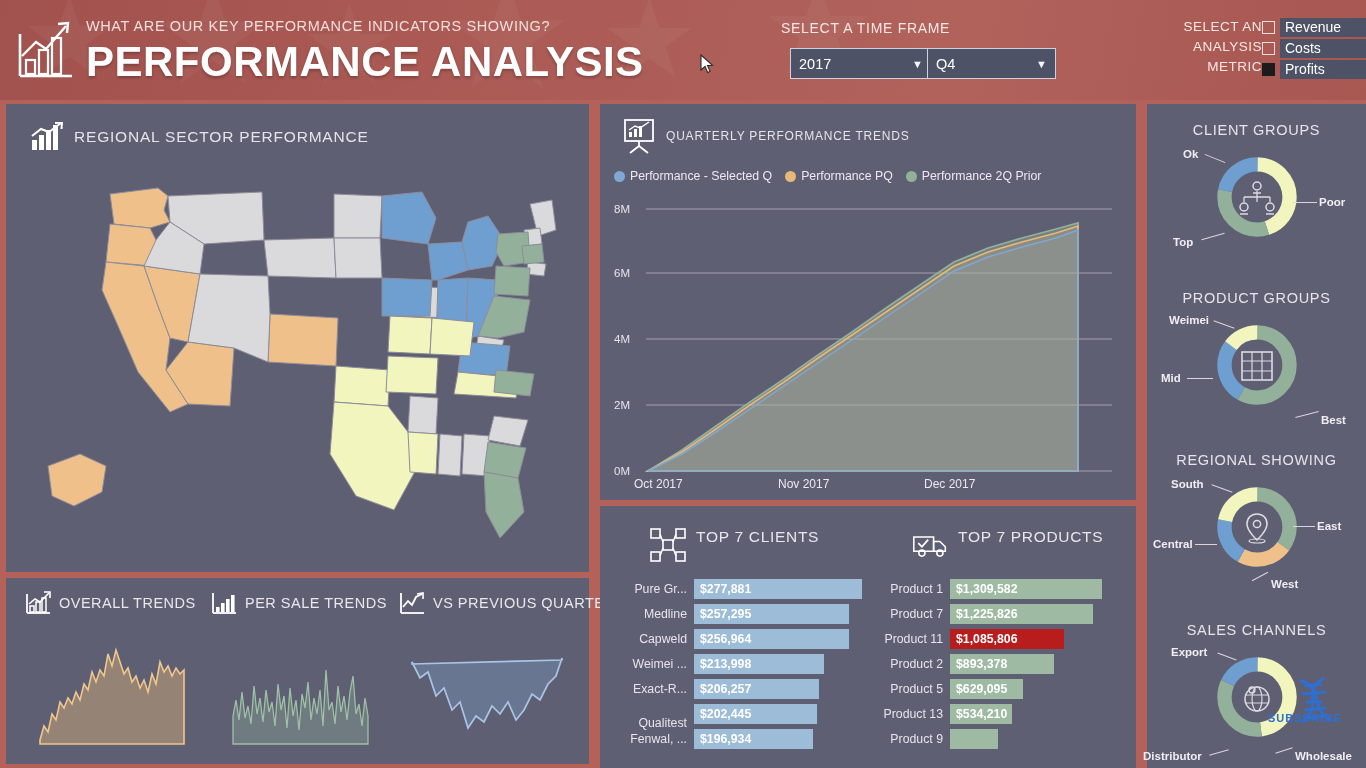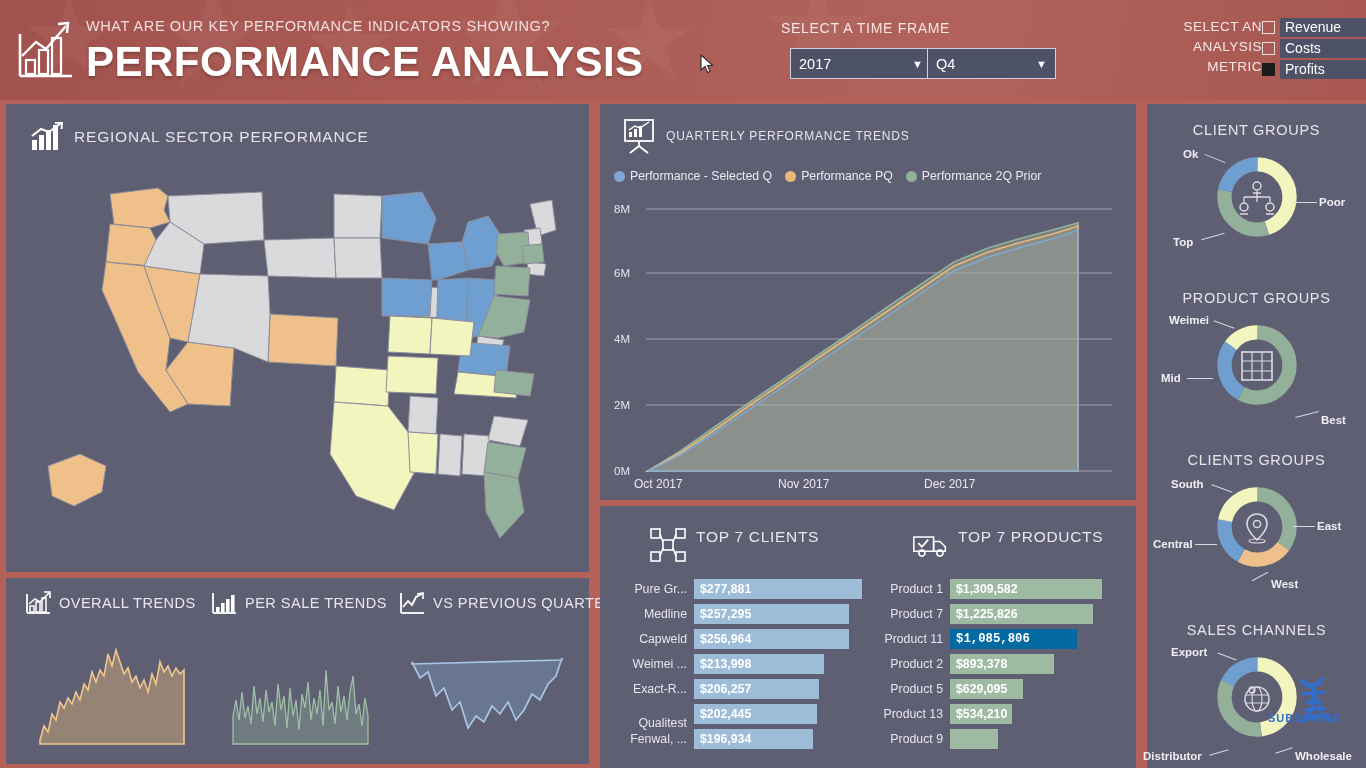--- a/index.html
+++ b/index.html
@@ -436,21 +436,21 @@
       <div class="row">
         <span class="nm" style="width:78px;">Product 1</span>
         <span class="bar" style="width:152px; background:#9fbaa3;">$1,309,582</span>
       </div>
       <div class="row">
         <span class="nm" style="width:78px;">Product 7</span>
         <span class="bar" style="width:143px; background:#9fbaa3;">$1,225,826</span>
       </div>
       <div class="row">
         <span class="nm" style="width:78px;">Product 11</span>
-        <span class="bar" style="width:127px; background:#0369a1;font-family:Liberation Mono, monospace;">$1,085,806</span>
+        <span class="bar" style="width:114px; background:#b91c1c;">$1,085,806</span>
       </div>
       <div class="row">
         <span class="nm" style="width:78px;">Product 2</span>
         <span class="bar" style="width:104px; background:#9fbaa3;">$893,378</span>
       </div>
       <div class="row">
         <span class="nm" style="width:78px;">Product 5</span>
         <span class="bar" style="width:73px; background:#9fbaa3;">$629,095</span>
       </div>
       <div class="row">
@@ -506,21 +506,21 @@
         <span class="dlabel" style="left:22px; top:-8px;">Weimei</span>
         <span class="leader" style="left:66px; top:2px; width:22px; transform:rotate(20deg);"></span>
         <span class="dlabel" style="left:14px; top:50px;">Mid</span>
         <span class="leader" style="left:40px; top:56px; width:26px;"></span>
         <span class="dlabel" style="left:174px; top:92px;">Best</span>
         <span class="leader" style="left:148px; top:92px; width:24px; transform:rotate(-14deg);"></span>
       </div>
     </div>
 
     <div class="side-sec" style="top:348px;">
-      <div class="side-ttl">CLIENTS GROUPS</div>
+      <div class="side-ttl">REGIONAL SHOWING</div>
       <div class="donut-wrap" style="margin-top:16px;">
         <svg class="donut" width="86" height="86" viewBox="0 0 42 42">
           <circle cx="21" cy="21" r="15.9" fill="transparent" stroke="#93b09a" stroke-width="7" stroke-dasharray="35 65" stroke-dashoffset="25"></circle>
           <circle cx="21" cy="21" r="15.9" fill="transparent" stroke="#f0c08a" stroke-width="7" stroke-dasharray="23 77" stroke-dashoffset="-10"></circle>
           <circle cx="21" cy="21" r="15.9" fill="transparent" stroke="#6f9fd0" stroke-width="7" stroke-dasharray="20 80" stroke-dashoffset="-33"></circle>
           <circle cx="21" cy="21" r="15.9" fill="transparent" stroke="#f2f5bd" stroke-width="7" stroke-dasharray="22 78" stroke-dashoffset="-53"></circle>
         </svg>
         <svg style="position:absolute; left:96px; top:28px; width:28px; height:32px;" viewBox="0 0 28 32">
           <path d="M14 2 C8 2 4 6 4 12 C4 19 14 28 14 28 C14 28 24 19 24 12 C24 6 20 2 14 2 Z" fill="none" stroke="#dcdae2" stroke-width="1.6"></path>
           <circle cx="14" cy="12" r="3.6" fill="none" stroke="#dcdae2" stroke-width="1.5"></circle>

